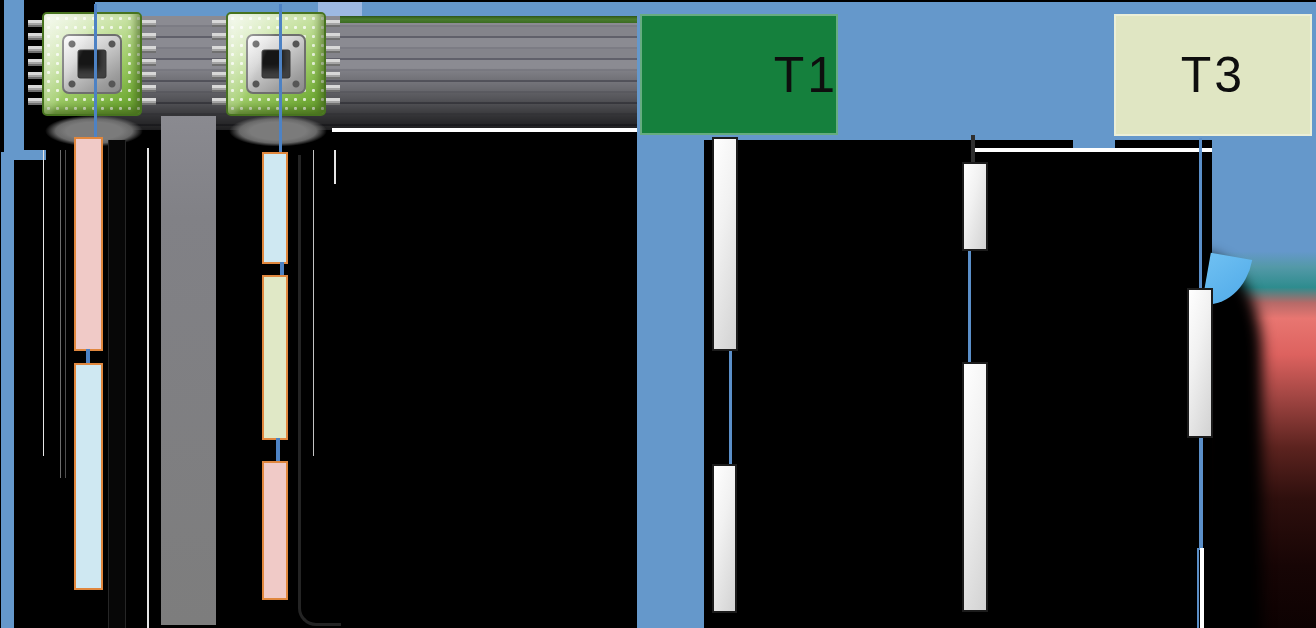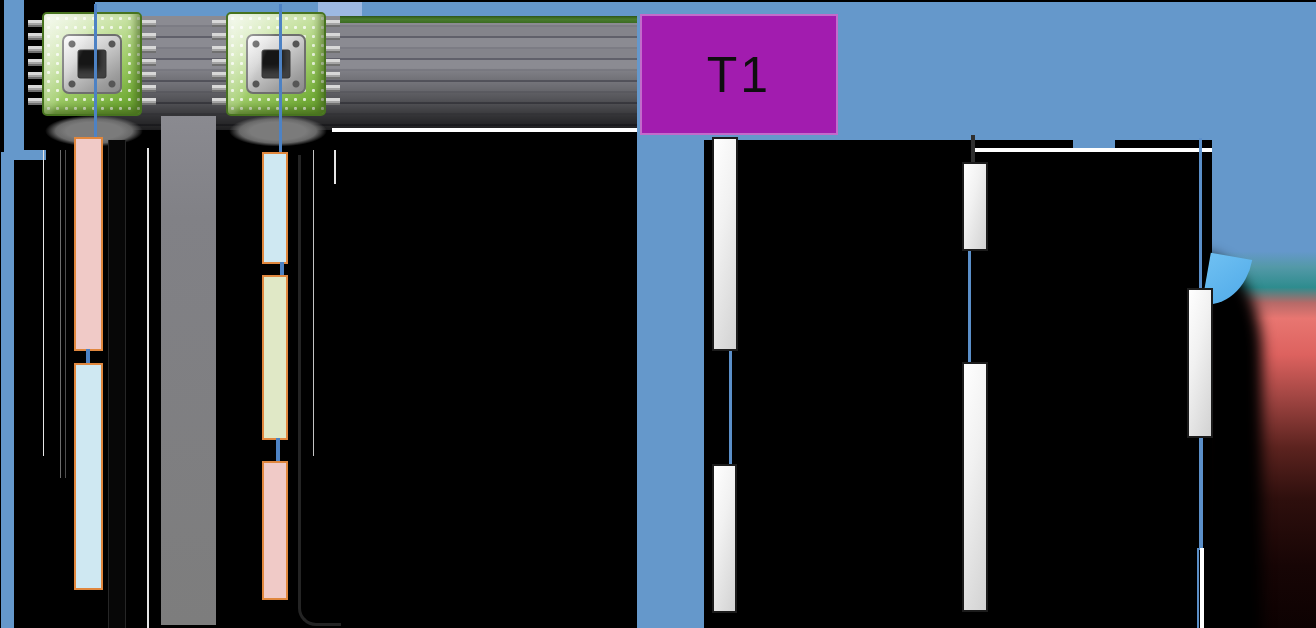--- a/index.html
+++ b/index.html
@@ -137,22 +137,25 @@
   <div class="abs cpu-seg" style="left: 74px; top: 137px; width: 29px; height: 214px; background-color: rgb(240, 202, 199);" title="T1"></div>
   <div class="abs conn" style="left:86px;top:349px;width:4px;height:16px;"></div>
   <div class="abs cpu-seg" style="left: 74px; top: 363px; width: 29px; height: 227px; background-color: rgb(207, 232, 242);" title="T2"></div>
 
   <div class="abs cpu-seg" style="left: 262px; top: 152px; width: 26px; height: 112px; background-color: rgb(207, 232, 242);" title="T2"></div>
   <div class="abs conn" style="left:280px;top:262px;width:4px;height:15px;"></div>
   <div class="abs cpu-seg" style="left: 262px; top: 275px; width: 26px; height: 165px; background-color: rgb(224, 232, 198);" title="T3"></div>
   <div class="abs conn" style="left:276px;top:438px;width:4px;height:25px;"></div>
   <div class="abs cpu-seg" style="left: 262px; top: 461px; width: 26px; height: 139px; background-color: rgb(240, 202, 199);" title="T1"></div>
 
-  <div class="abs thread-box" style="left: 640px; top: 14px; width: 198px; height: 121px; background-color: #a21caf;">
+  <div class="abs thread-box" style="left: 640px; top: 14px; width: 198px; height: 121px; background-color: #15803d; justify-content: flex-end;">
     <span>T1</span>
+  </div>
+  <div class="abs thread-box" style="left: 1114px; top: 14px; width: 198px; height: 122px; background-color: rgb(224, 230, 195);">
+    <span>T3</span>
   </div>
 
   <div class="abs" style="left:975px;top:148px;width:237px;height:4px;background:#fff;"></div>
   <div class="abs" style="left:971px;top:135px;width:4px;height:28px;background:#2f2f2f;"></div>
 
   <div class="abs exec-bar" style="left:712px;top:137px;width:26px;height:214px;"></div>
   <div class="abs tconn" style="left:729px;top:351px;width:3px;height:113px;"></div>
   <div class="abs exec-bar" style="left:712px;top:464px;width:25px;height:149px;"></div>
 
   <div class="abs exec-bar" style="left:962px;top:162px;width:26px;height:89px;"></div>

